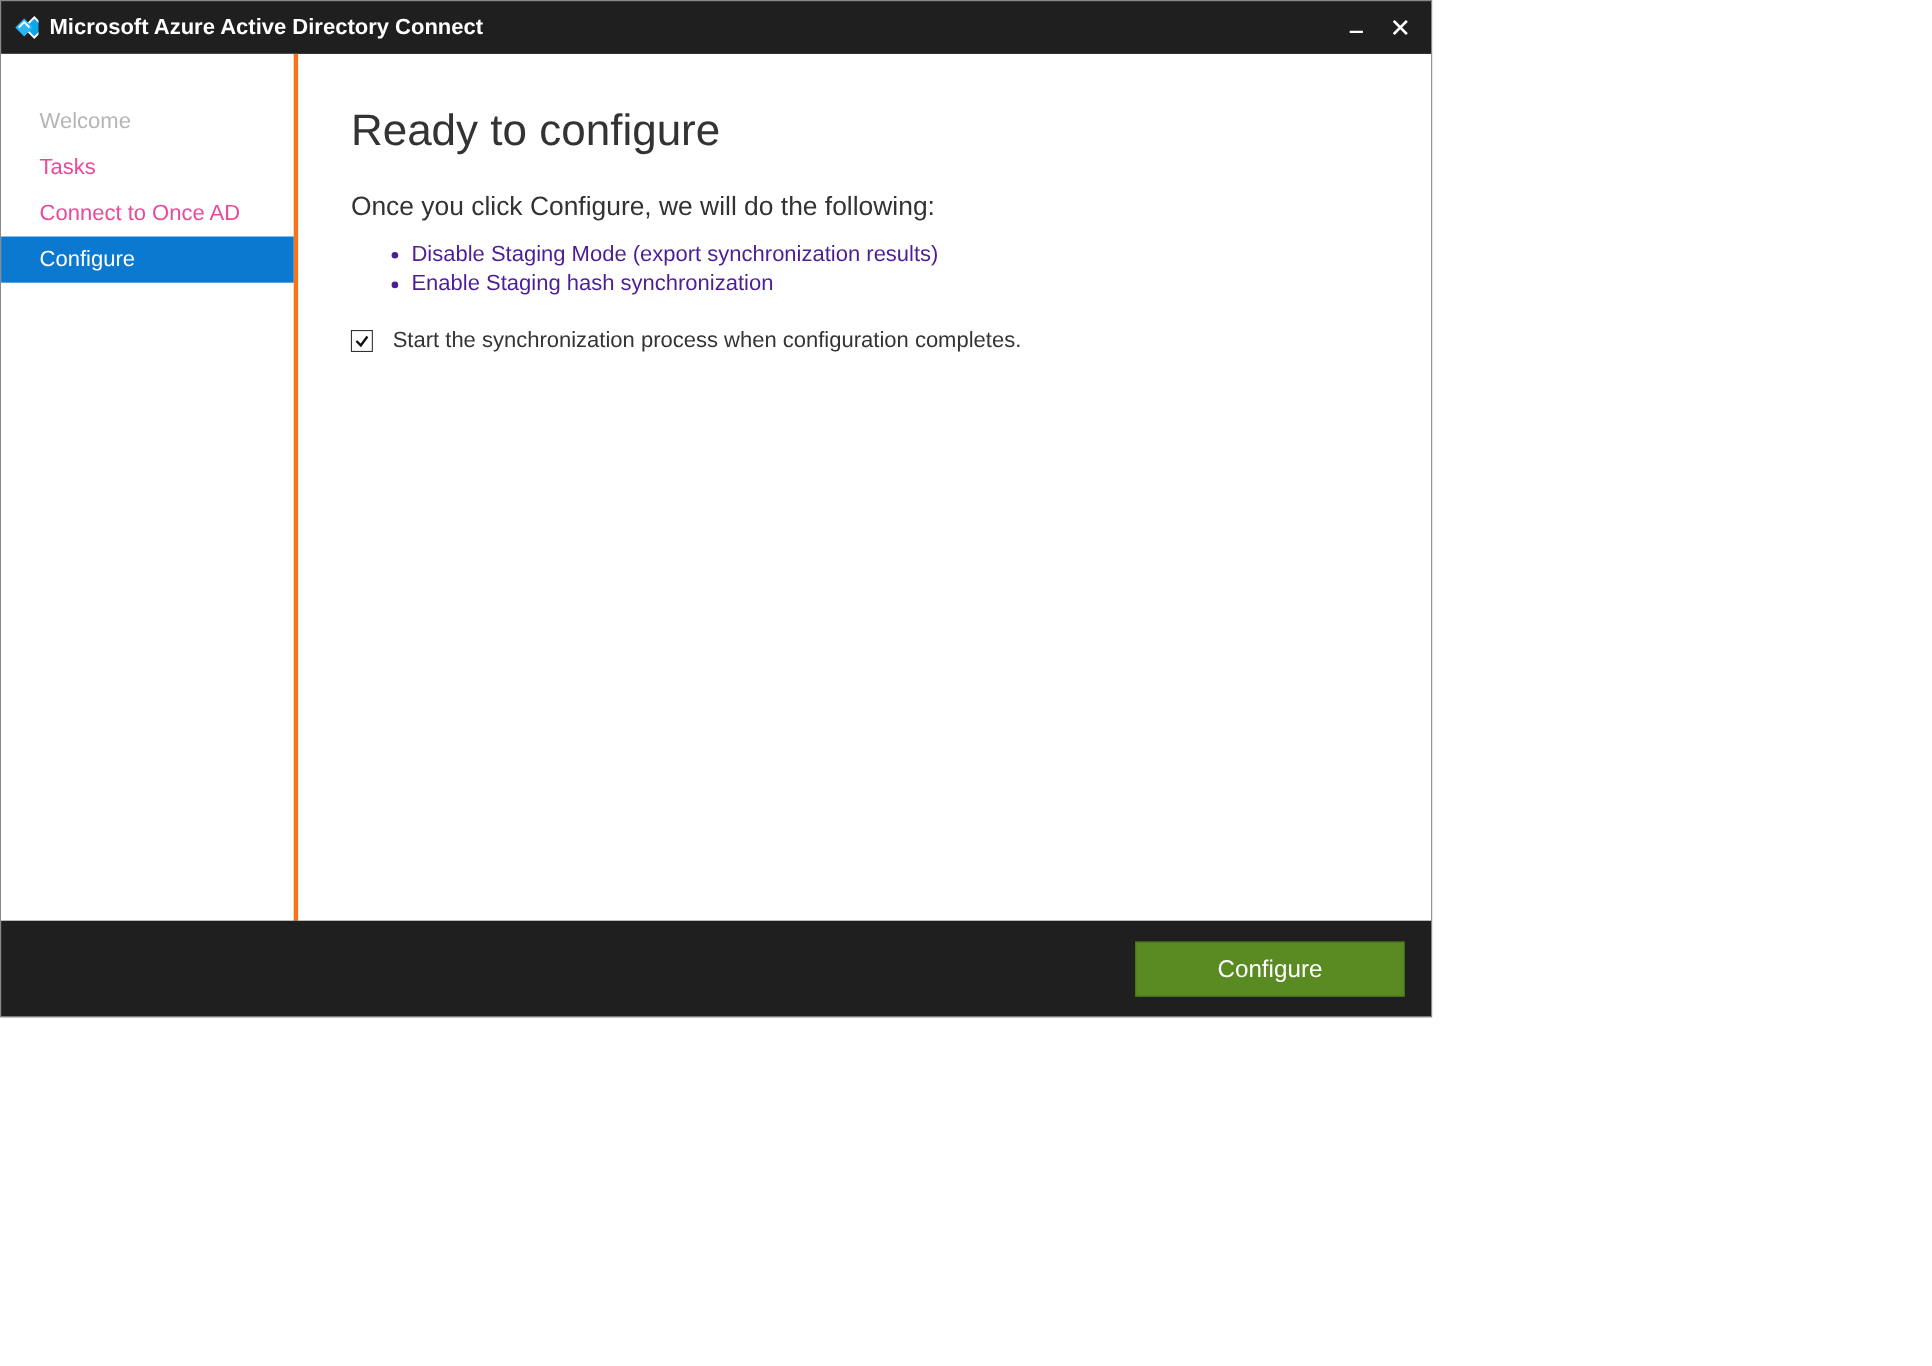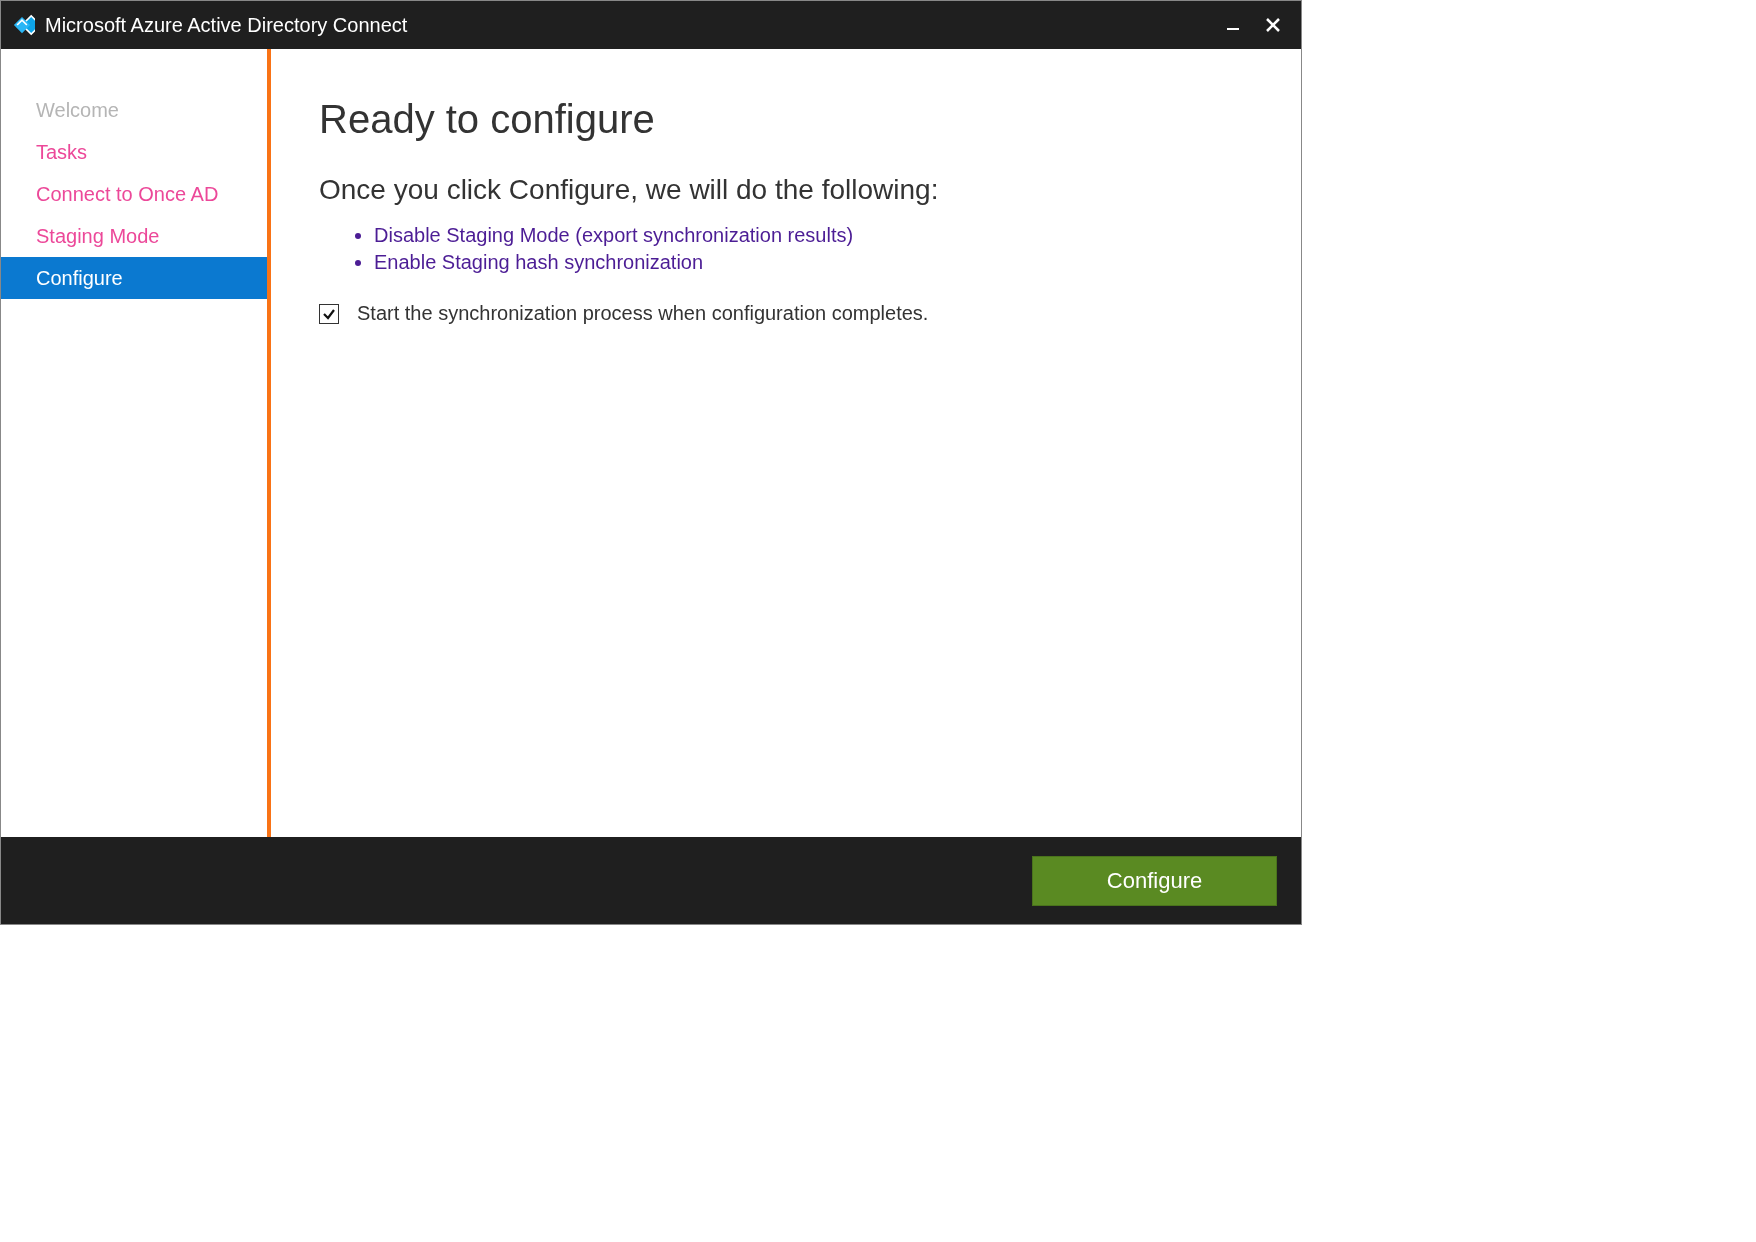--- a/index.html
+++ b/index.html
@@ -18,21 +18,21 @@
     background: #fff;
   }
   .titlebar {
     height: 48px;
     background: #1f1f1f;
     color: #fff;
     display: flex;
     align-items: center;
     padding: 0 8px 0 8px;
     font-size: 20px;
-    font-weight: 400;
+    font-weight: 700;
   }
   .titlebar .app-icon {
     width: 26px; height: 26px;
     margin-right: 10px;
     flex-shrink: 0;
   }
   .titlebar .title-text { flex: 0 0 auto; }
   .titlebar .spacer { flex: 1; }
   .titlebar .win-btn {
     width: 40px; height: 40px;
@@ -73,21 +73,21 @@
     padding: 48px 48px 0 48px;
     overflow: auto;
   }
   .main h1 {
     font-size: 40px;
     font-weight: 300;
     color: #333;
     margin-bottom: 32px;
   }
   .main .intro {
-    font-size: 28px;
+    font-size: 24px;
     color: #333;
     margin-bottom: 18px;
   }
   .main ul.bullets {
     list-style: disc;
     margin: 0 0 28px 55px;
     font-size: 20px;
     color: #4c1d95;
   }
   .main ul.bullets li { margin-bottom: 4px; }
@@ -174,23 +174,20 @@
     <div class="sidebar">
       <div class="nav-item disabled">
         <span>Welcome</span>
       </div>
       <div class="nav-item">
         <span>Tasks</span>
       </div>
       <div class="nav-item">
         <span>Connect to Once AD</span>
       </div>
-      <div class="nav-item">
-        <span>Staging Mode</span>
-      </div>
       <div class="nav-item active">
         <span>Configure</span>
       </div>
     </div>
 
     <div class="main">
       <h1>Ready to configure</h1>
       <p class="intro">Once you click Configure, we will do the following:</p>
       <ul class="bullets">
         <li>Disable Staging Mode (export synchronization results)</li>

